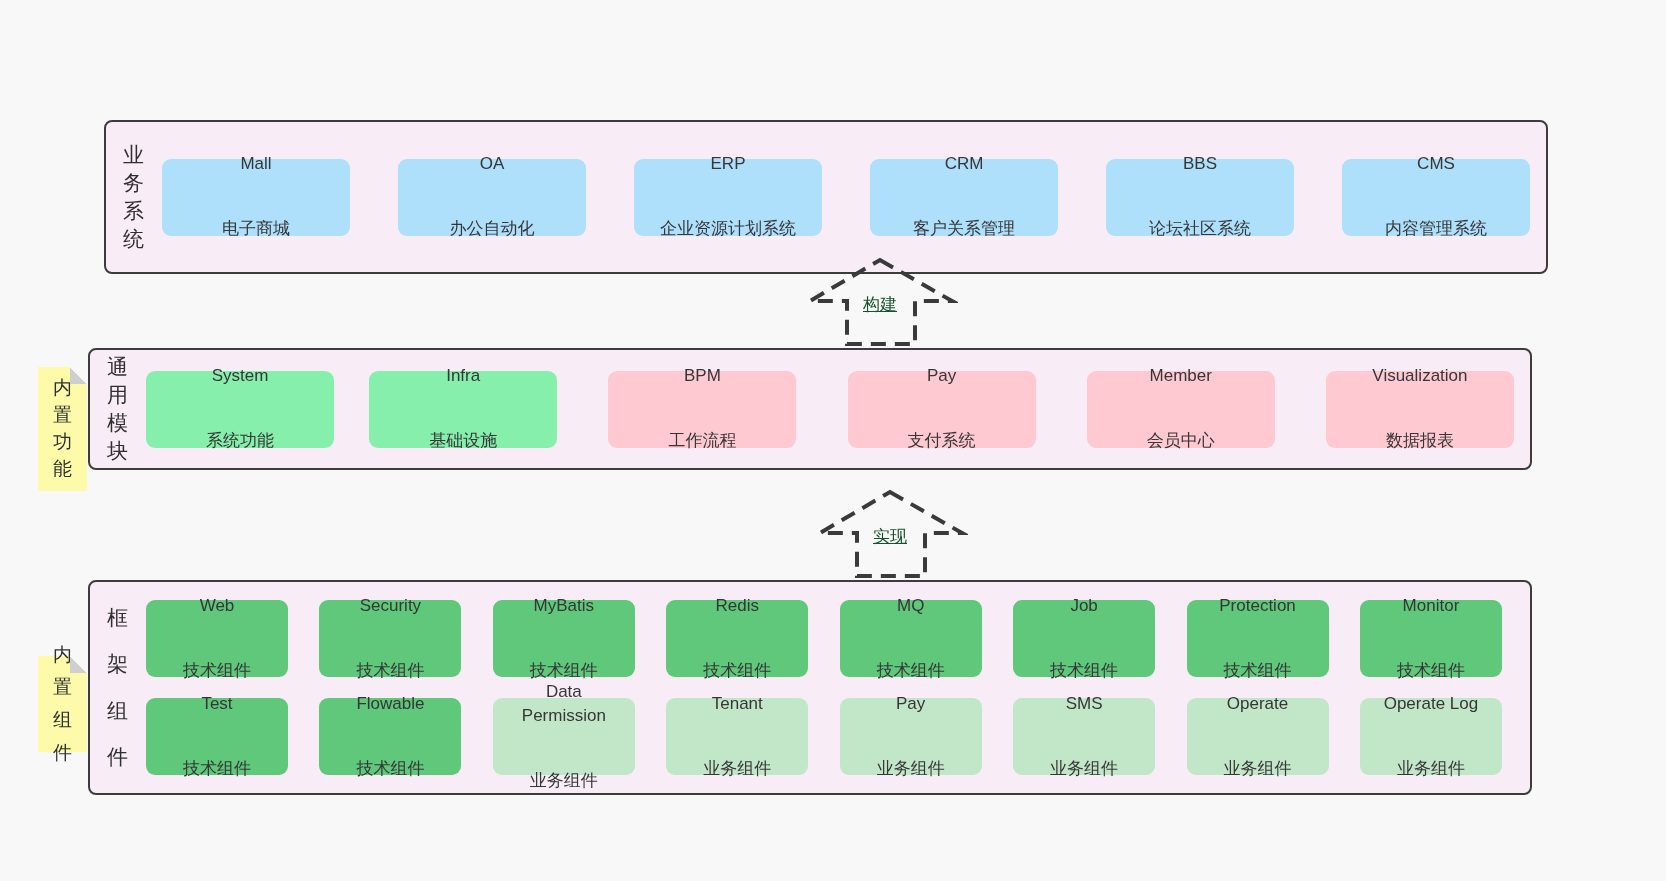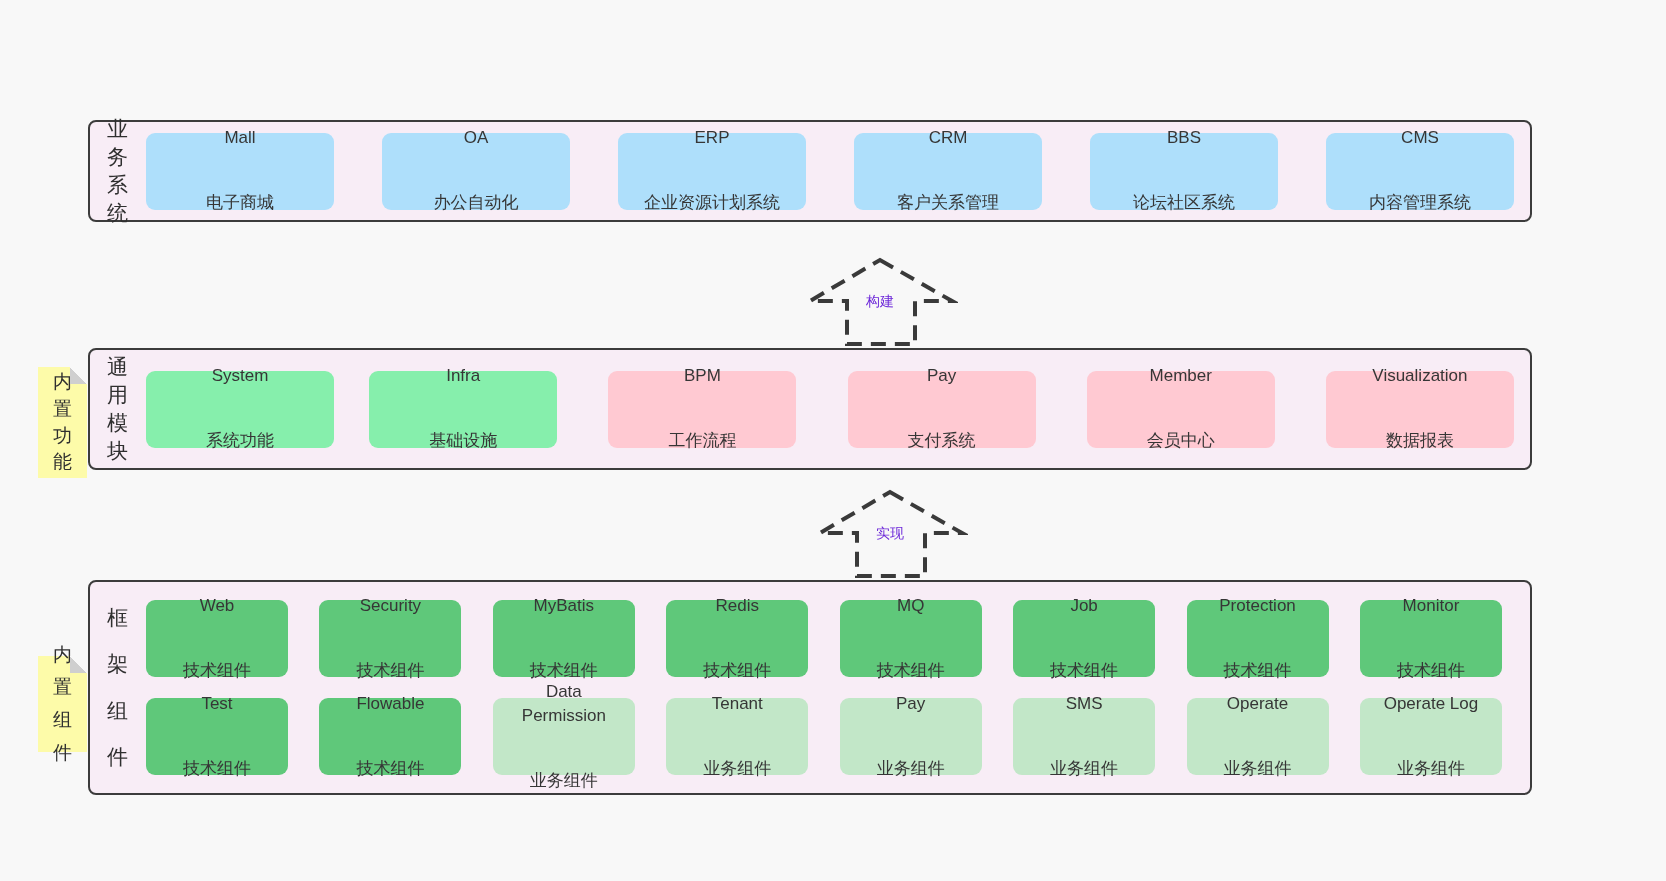--- a/index.html
+++ b/index.html
@@ -6,21 +6,21 @@
   body{
     width:1666px;height:881px;position:relative;overflow:hidden;
     background:#f8f8f8;color:#3a3a3a;
     font-family:"Liberation Sans", sans-serif;
   }
   .band{
     position:absolute;left:88px;width:1444px;box-sizing:border-box;
     background:#f8edf6;border:2px solid #3c3c3c;border-radius:8px;
     display:flex;align-items:center;
   }
-  #band1{top:120px;height:102px;}
+  #band1{top:120px;height:154px;margin-left:16px;}
   #band2{top:348px;height:122px;}
   #band3{top:580px;height:215px;}
 
   .vlabel{
     flex:none;width:23px;margin:0 9px 0 16px;
     font-size:21px;line-height:1.34;color:#2f2f2f;
     word-break:break-all;text-align:center;
   }
   #band3 .vlabel{line-height:2.2;}
 
@@ -45,40 +45,41 @@
   .blue{background:#aedffb;}
   .red{background:#86efac;}
   .pink{background:#ffc9d2;margin-left:16px;}
   .gdark{background:#5fc87a;}
   .glight{background:#c2e7c8;}
 
   .sticky{
     position:absolute;left:38px;width:49px;z-index:3;
     background:#fdfba9;display:flex;align-items:center;justify-content:center;
   }
-  #sticky1{top:367px;height:111px;}
+  #sticky1{top:367px;height:124px;}
   #sticky2{top:656px;height:96px;}
   .sticky .vtext{
     width:20px;font-size:19px;line-height:1.42;
     word-break:break-all;text-align:center;color:#2f2f2f;
   }
   #sticky2 .vtext{line-height:1.72;}
   .fold{
     position:absolute;top:0;right:0;width:17px;height:17px;
     background:linear-gradient(to bottom left,#f8f8f8 50%,#cfcfcf 50.5%);
   }
 
   .arrow{position:absolute;width:156px;height:92px;}
   #arrow1{left:802px;top:256px;}
   #arrow2{left:812px;top:488px;}
   .arrow svg{display:block;width:100%;height:100%;}
   .alabel{
     position:absolute;left:50%;top:37px;transform:translateX(-50%);
-    background:#f8f8f8;font-size:14px;padding:0 3px;white-space:nowrap;
-    color:#6d28d9;
+    background:#f8f8f8;font-size:17px;padding:0 3px;white-space:nowrap;
+    color:#14532d;
+    text-decoration:underline;
   }
 </style>
 </head>
 <body>
 
 <div class="band" id="band1">
   <div class="vlabel">业务系统</div>
   <div class="boxes">
     <div class="box blue w188">
       <span>Mall</span>

